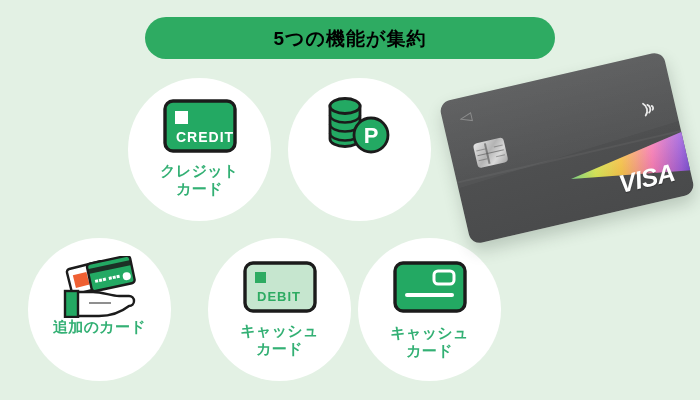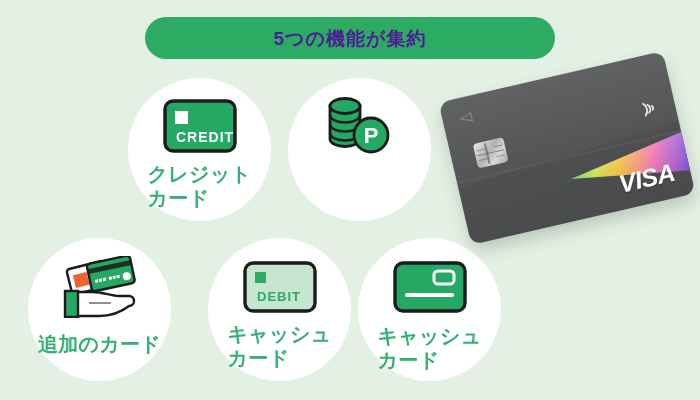--- a/index.html
+++ b/index.html
@@ -11,53 +11,53 @@
   }
   #stage{position:absolute;inset:0;width:700px;height:400px;}
 
   
   .banner{
     position:absolute;left:145px;top:17px;width:410px;height:42px;
     background:#2eab62;border-radius:21px;
     display:flex;align-items:center;justify-content:center;
   }
   .banner-text{
-    color:#4c1d95;font-size:19px;font-weight:bold;letter-spacing:1px;
+    color:#000000;font-size:19px;font-weight:bold;letter-spacing:1px;
     line-height:1;
   }
 
   
   .circle{
     position:absolute;border-radius:50%;background:#ffffff;
     display:flex;flex-direction:column;align-items:center;
   }
   .icon-wrap{
     display:flex;align-items:center;justify-content:flex-start;
   }
   .circle-label{
-    color:#33b074;font-size:20px;font-weight:bold;
+    color:#33b074;font-size:15px;font-weight:bold;text-align:center;
     line-height:1.22;letter-spacing:.3px;white-space:pre-line;
   }
 
   
   #c-credit{left:128px;top:78px;width:143px;height:143px;}
   #c-point {left:288px;top:78px;width:143px;height:143px;}
   #c-extra {left:28px; top:238px;width:143px;height:143px;}
   #c-debit {left:208px;top:238px;width:143px;height:143px;}
   #c-cash  {left:358px;top:238px;width:143px;height:143px;}
 
   #c-credit .icon-wrap{margin-top:18px;height:60px;}
   #c-point  .icon-wrap{margin-top:16px;height:62px;}
   #c-extra  .icon-wrap{margin-top:18px;height:62px;}
   #c-debit  .icon-wrap{margin-top:20px;height:58px;}
   #c-cash   .icon-wrap{margin-top:20px;height:58px;}
 
   #c-credit .circle-label{margin-top:6px;}
   #c-point  .circle-label{margin-top:12px;}
-  #c-extra  .circle-label{margin-top:14px;}
+  #c-extra  .circle-label{}
   #c-debit  .circle-label{margin-top:6px;}
   #c-cash   .circle-label{margin-top:8px;}
 
   
   #visa-card{
     position:absolute;left:452px;top:75px;width:230px;height:146px;
     transform:rotate(-13deg);
     border-radius:11px;
     background:linear-gradient(176deg,#58595a 0%,#535455 54%,#4e4f50 54.4%,#494a4b 100%);
     box-shadow:0 8px 16px rgba(40,60,45,.22);

